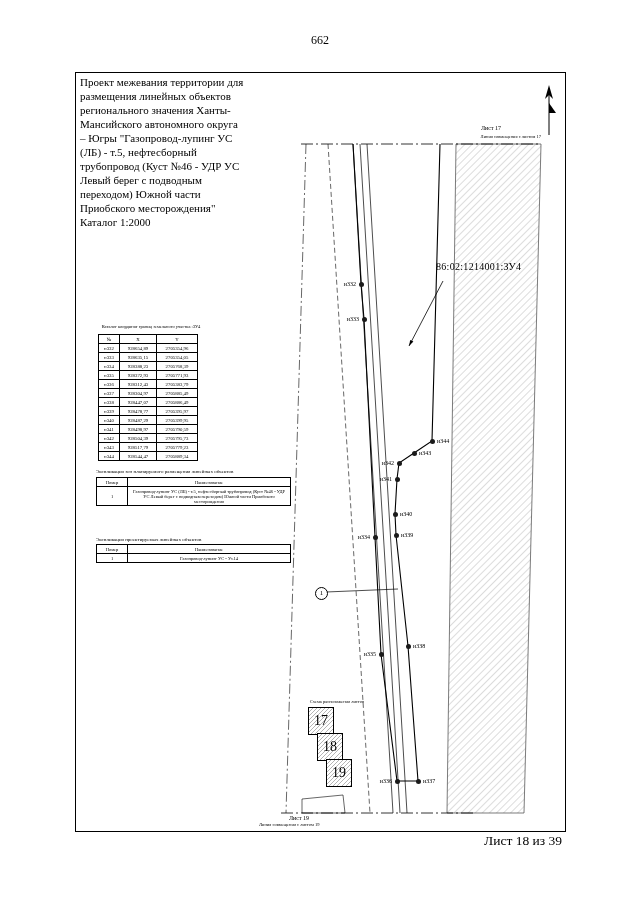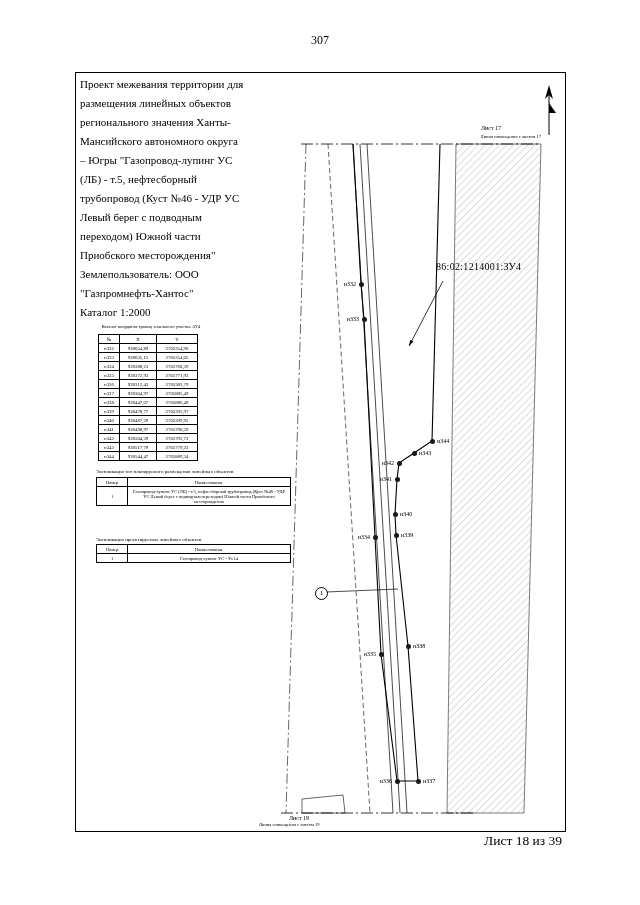--- a/index.html
+++ b/index.html
@@ -1,21 +1,21 @@
 <!DOCTYPE html>
 <html><head>
 <meta charset="utf-8">
 <style>
   html,body{margin:0;padding:0;background:#fff;}
   .page{position:relative;width:640px;height:905px;background:#fff;color:#000;
         font-family:"Liberation Serif",serif;overflow:hidden;}
   .page-number{position:absolute;top:33px;left:0;width:640px;text-align:center;font-size:12px;}
   .frame{position:absolute;left:75px;top:72px;width:489px;height:758px;border:1px solid #000;}
 
-  .title-block{position:absolute;left:4px;top:2px;width:164px;font-size:11px;line-height:19px;}
+  .title-block{position:absolute;left:4px;top:2px;width:164px;font-size:11px;line-height:14px;}
   .title-block div{margin:0;}
 
   .coords-title{position:absolute;left:20px;top:251px;width:110px;font-size:4.5px;text-align:center;line-height:1.2;}
   table{border-collapse:collapse;}
   .coords-table{position:absolute;left:22px;top:261px;font-size:4.8px;}
   .coords-table th,.coords-table td{border:0.5px solid #000;padding:1.5px 2px;text-align:center;font-weight:normal;}
   .coords-table th:nth-child(1),.coords-table td:nth-child(1){width:16px;}
   .coords-table th:nth-child(2),.coords-table td:nth-child(2){width:32px;}
   .coords-table th:nth-child(3),.coords-table td:nth-child(3){width:36px;}
 
@@ -41,21 +41,21 @@
   .scheme-square{position:absolute;width:24px;height:26px;border:0.7px solid #000;
                  background:repeating-linear-gradient(135deg,#fff 0 2.2px,#b5b5b5 2.2px 2.9px);
                  display:flex;align-items:center;justify-content:center;font-size:14px;}
   .footer{position:absolute;left:430px;top:833px;width:132px;text-align:right;font-size:13.5px;}
 </style>
 </head>
 <body>
 
 <div class="page">
 
-  <div class="page-number">307</div>
+  <div class="page-number">662</div>
 
   <div class="frame">
 
     <svg class="map-svg" viewBox="0 0 489 758">
       <defs>
         <pattern id="hatch" width="5" height="5" patternUnits="userSpaceOnUse" patternTransform="rotate(45)">
           <line x1="0" y1="0" x2="0" y2="5" stroke="#8a8a8a" stroke-width="0.6"></line>
         </pattern>
       </defs>
 
@@ -83,21 +83,20 @@
 
       <g>
         <line x1="473" y1="62" x2="473" y2="18" stroke="#000" stroke-width="1"></line>
         <polygon points="473,12 469,26 473,22 477,26" fill="#000"></polygon>
         <polygon points="473,30 480,40 473,40" fill="#000"></polygon>
       </g>
     </svg>
 
     <div class="title-block">
       <div>Проект межевания территории для размещения линейных объектов регионального значения Ханты-Мансийского автономного округа – Югры "Газопровод-лупинг УС (ЛБ) - т.5, нефтесборный трубопровод (Куст №46 - УДР УС Левый берег с подводным переходом) Южной части Приобского месторождения"</div>
-      <div>Землепользователь: ООО "Газпромнефть-Хантос"</div>
       <div>Каталог 1:2000</div>
     </div>
 
     <div class="coords-title">Каталог координат границ земельного участка :ЗУ4</div>
     <table class="coords-table">
       <thead>
         <tr>
           <th>№</th>
           <th>X</th>
           <th>Y</th>
@@ -233,17 +232,25 @@
         <div class="pt-dot" style="left: 318.5px; top: 403.5px;"></div>
         <div class="pt-label" style="top: 406px; left: 316px; transform: translate(-100%, -50%);">н341</div>
         <div class="pt-dot" style="left: 320.5px; top: 387.5px;"></div>
         <div class="pt-label" style="top: 390px; left: 318px; transform: translate(-100%, -50%);">н342</div>
         <div class="pt-dot" style="left: 335.5px; top: 377.5px;"></div>
         <div class="pt-label" style="top: 380px; left: 343px; transform: translateY(-50%);">н343</div>
         <div class="pt-dot" style="left: 353.5px; top: 365.5px;"></div>
         <div class="pt-label" style="top: 368px; left: 361px; transform: translateY(-50%);">н344</div>
       </div>
 
+    <div class="scheme">
+      <div class="scheme-title">Схема расположения листов</div>
+      <div id="scheme-squares">
+          <div class="scheme-square" style="left: 14px; top: 8px;">17</div>
+          <div class="scheme-square" style="left: 23px; top: 34px;">18</div>
+          <div class="scheme-square" style="left: 32px; top: 60px;">19</div>
+        </div>
+    </div>
 
   </div>
 
   <div class="footer">Лист 18 из 39</div>
 </div>
 
 </body></html>

